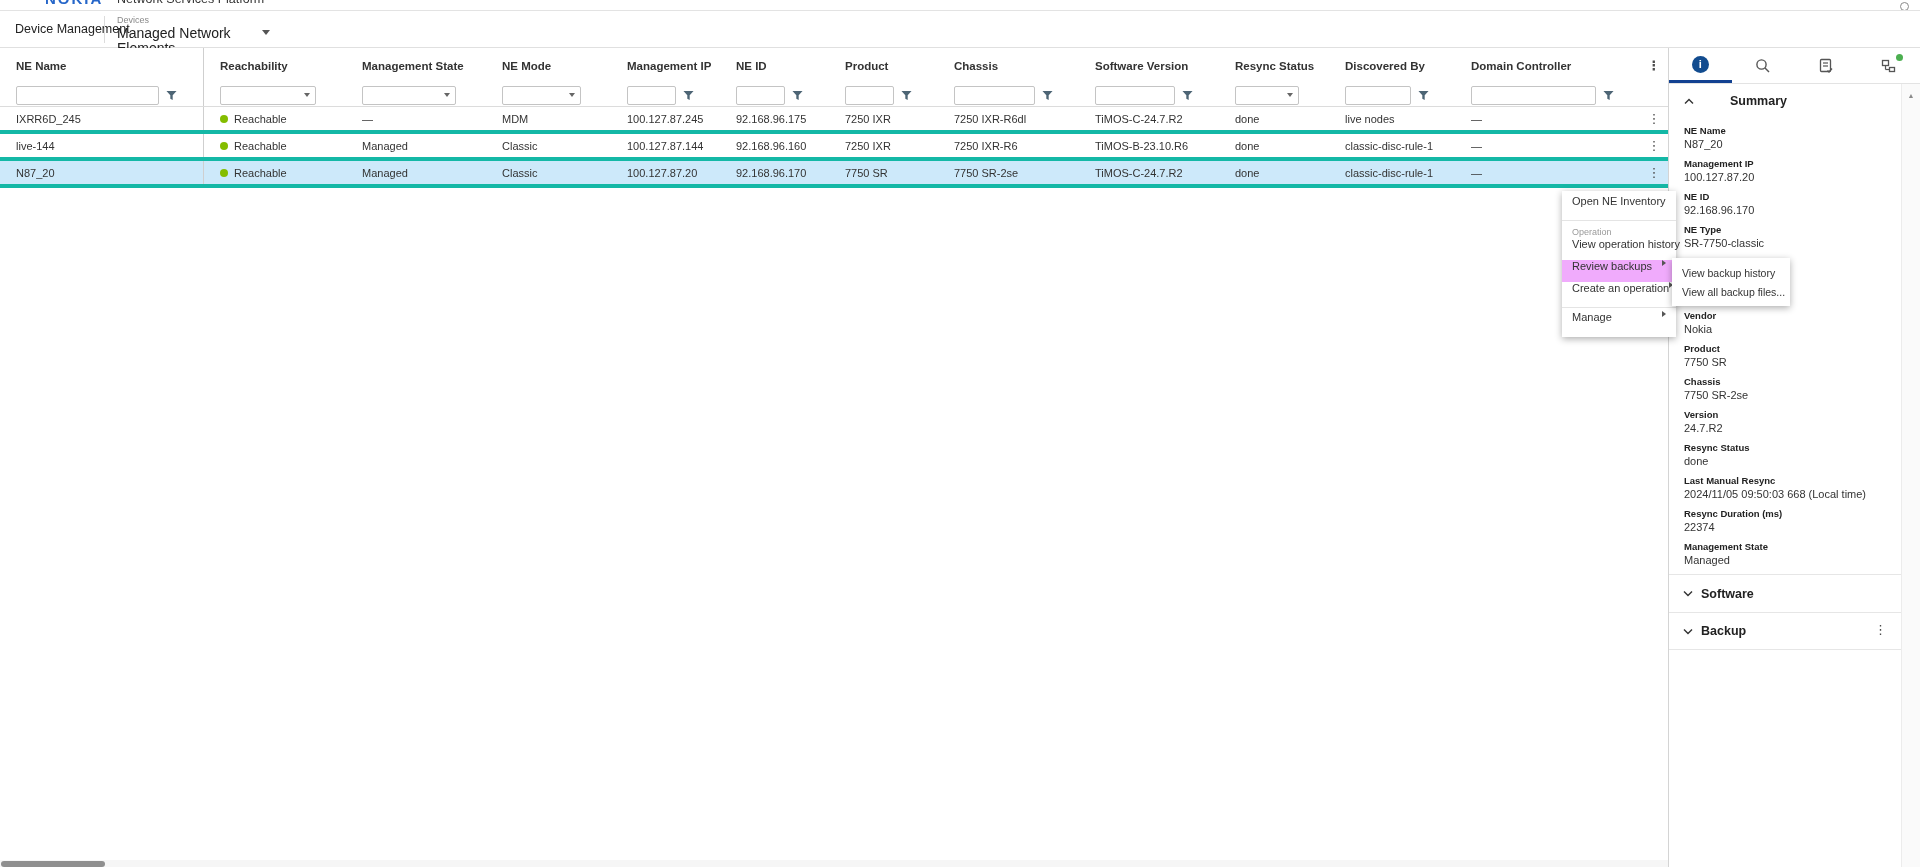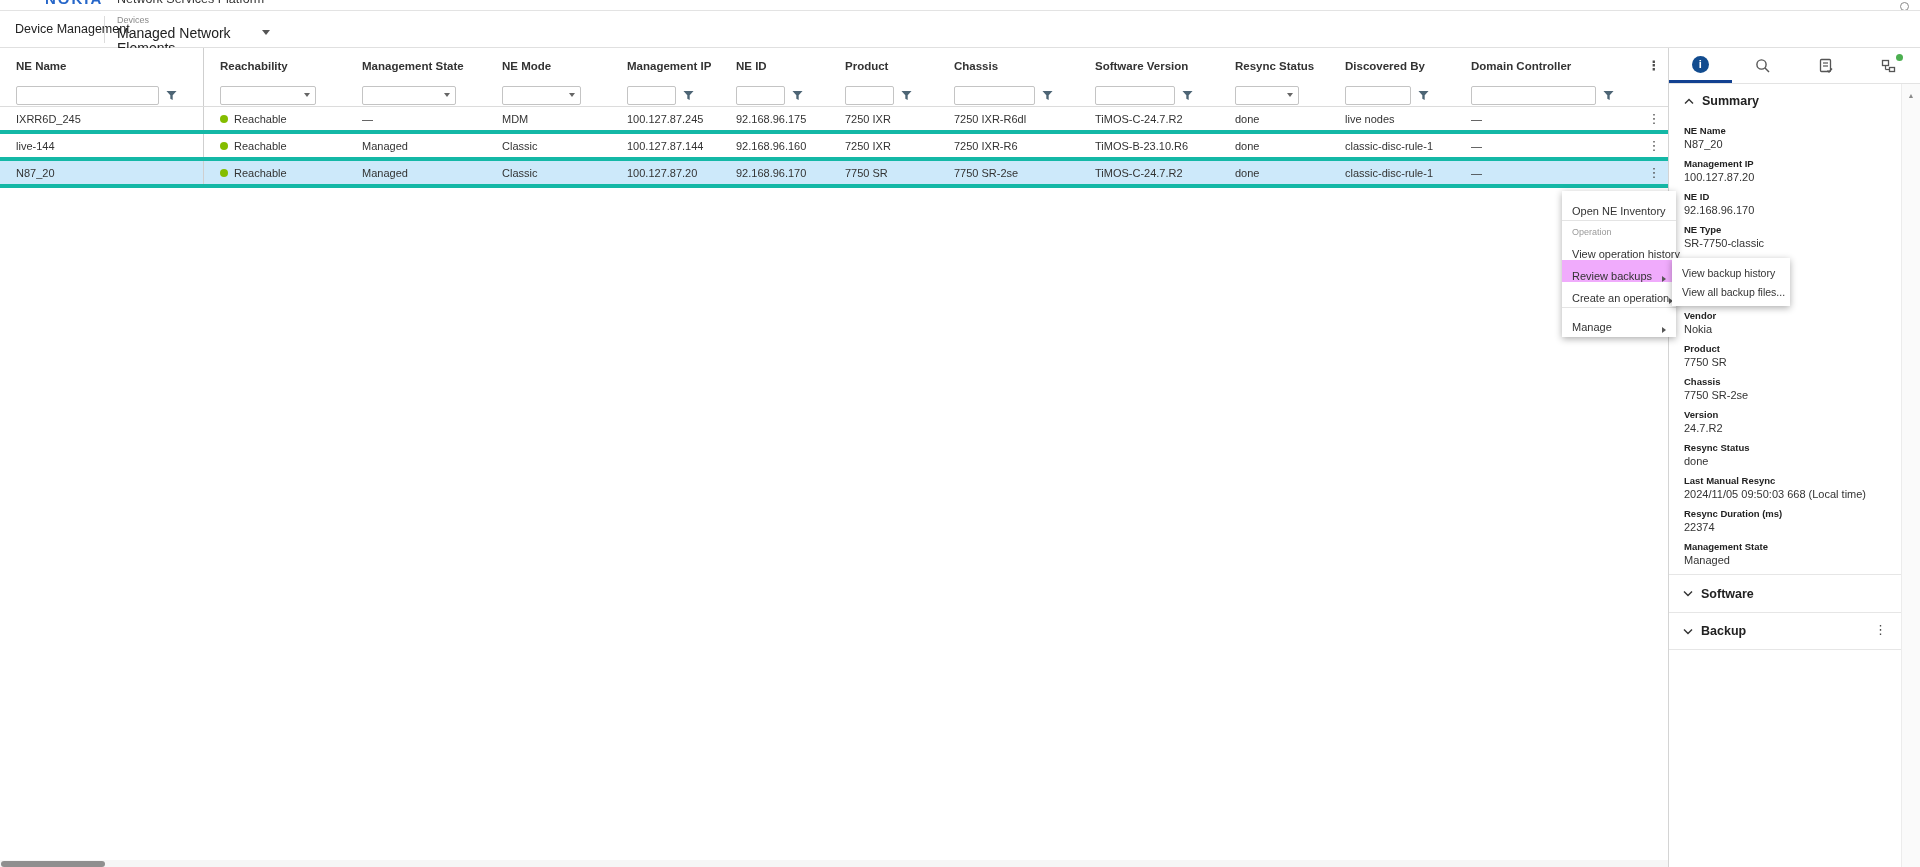--- a/index.html
+++ b/index.html
@@ -71,34 +71,34 @@
 
   .ptrack { position:absolute; right:0; top:36px; width:19px; bottom:0; background:#fafafa;
             border-left:1px solid #ececec; }
   .ptrack .up { position:absolute; top:8px; left:0; width:18px; text-align:center;
                 font-size:7px; color:#8a8a8a; cursor:pointer; }
 
   .pcontent { position:absolute; left:0; top:36px; right:19px; bottom:0; overflow:hidden; }
   .pc-pad { padding:10px 14px 0 15px; }
   .sec-title { display:flex; align-items:center; font-size:12.5px; font-weight:bold; color:#222; cursor:pointer; }
   .sec-title svg { margin-right:8px; }
-  .summary-title { margin-bottom:17px; }
+  .summary-title { margin-bottom:17px;gap:28px; }
   .fld { margin-bottom:7px; }
   .fld .lbl { font-size:9.5px; font-weight:bold; color:#222; line-height:12px; }
   .fld .val { font-size:11px; color:#333; line-height:14px; }
   .fld-spacer { height:32px; }
   .psection { height:38px; border-top:1px solid #e6e6e6; display:flex; align-items:center;
               padding-left:14px; position:relative; }
   .psection.last { border-bottom:1px solid #e6e6e6; }
   .psection .kebab { position:absolute; right:14px; top:12px; }
 
   
   .ctx-menu { position:absolute; left:1562px; top:191px; width:114px; background:#fff;
               box-shadow:0 2px 7px rgba(0,0,0,.32); padding:4px 0; z-index:20; }
-  .mi { height:22px; display:flex; align-items:flex-end; padding:0 10px; font-size:11px; color:#333;
+  .mi { height:22px; display:flex; align-items:flex-start; padding:0 10px; font-size:11px; color:#333;
         cursor:pointer; white-space:nowrap; }
   .mi.hl { background:#f0abfc; }
   .mdiv { border-top:1px solid #e4e4e4; margin:3px 0; }
   .msec { font-size:9px; color:#9a9a9a; padding:3px 10px 1px; }
   .marrow { margin-left:auto; width:0; height:0; border-left:4px solid #555;
             border-top:3.5px solid transparent; border-bottom:3.5px solid transparent; }
   .ctx-submenu { position:absolute; left:1672px; top:258px; width:118px; background:#fff;
                  box-shadow:0 2px 7px rgba(0,0,0,.32); padding:5px 0; z-index:21; }
   .smi { height:19px; display:flex; align-items:center; padding:0 10px; font-size:10.5px; color:#333;
          cursor:pointer; white-space:nowrap; }

